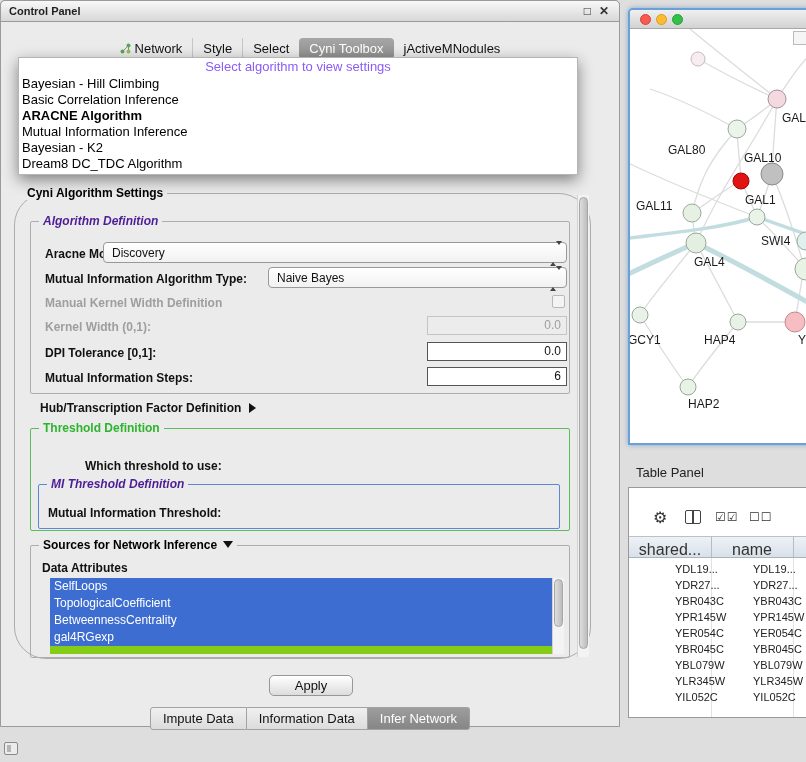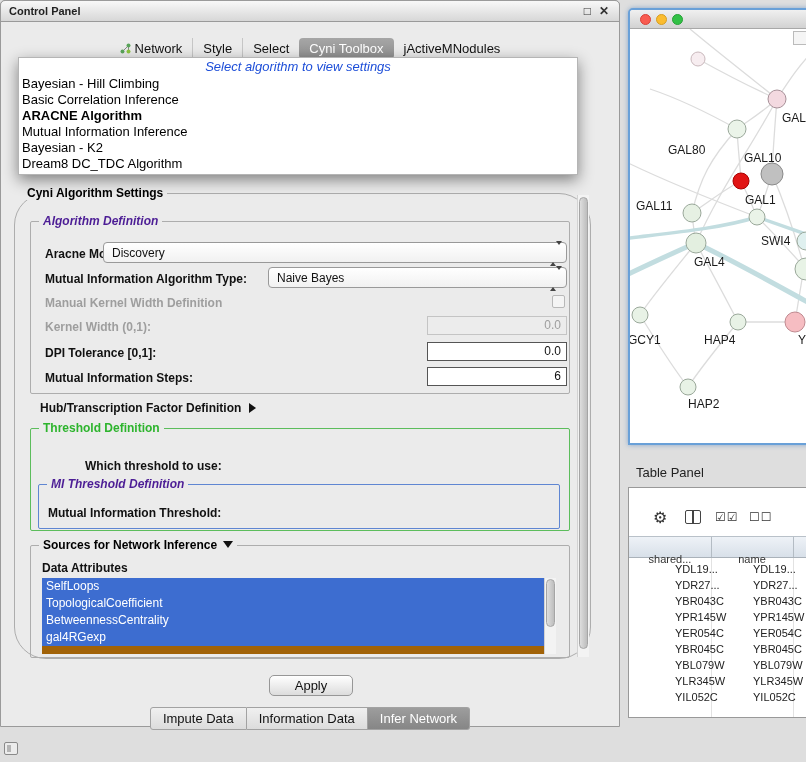--- a/index.html
+++ b/index.html
@@ -15,21 +15,21 @@
   .win-glyph { position:absolute; top:3px; font-size:12px; color:#333; cursor:default; }
 
   .cp-tabs { left:0; top:38px; width:620px; display:flex; justify-content:center; align-items:center; }
   .cp-tab { font-size:13px; color:#111; padding:3px 10px; border-left:1px solid #c6c6c6; display:flex; align-items:center; gap:4px; }
   .cp-tab:first-child { border-left:none; }
   .cp-tab.active { background:linear-gradient(#a6a6a6,#8f8f8f); color:#fff; border-radius:4px; border-left:none; }
   .cp-tab.active + .cp-tab { border-left:none; }
 
   
   .dropdown { left:18px; top:57px; width:560px; height:118px; background:#fff; border:1px solid #b5b5b5; box-shadow:0 5px 14px rgba(0,0,0,0.45); z-index:60; }
-  .dd-placeholder { height:18px; line-height:18px; text-align:center; color:#1d4ed8; font-size:13px;font-style:italic; }
+  .dd-placeholder { height:18px; line-height:18px; text-align:center; color:#8b5cf6; font-size:13px; }
   .dd-item { height:16px; line-height:16px; padding-left:3px; font-size:13px; color:#000; }
   .dd-item.selected { font-weight:bold; }
 
   
   .groupbox { border:1px solid #adadad; border-radius:2px; }
   .grouplabel { position:absolute; top:-8px; left:8px; background:#ebebeb; padding:0 4px; font-size:12px; font-weight:bold; white-space:nowrap; }
   .blue-t { color:#4c1d95;font-style:italic; }
   .green-t { color:#2db42d; }
   .green-b { border-color:#5cbd5c; }
   .blue-b { border-color:#5f86d2; }
@@ -46,21 +46,21 @@
   .tfield { background:#fff; border:1px solid #555; height:19px; line-height:17px; font-size:12px; color:#111; text-align:right; padding:0 5px; }
   .tfield.disabled { background:#ececec; border:1px solid #c4c4c4; color:#9e9e9e; }
   .checkbox { width:13px; height:13px; border:1px solid #b8b8b8; background:#f4f4f4; border-radius:2px; }
 
   .arrow-right { display:inline-block; width:0; height:0; border-top:5px solid transparent; border-bottom:5px solid transparent; border-left:7px solid #111; margin-left:8px; vertical-align:-1px; }
   .arrow-down { display:inline-block; width:0; height:0; border-left:5px solid transparent; border-right:5px solid transparent; border-top:7px solid #111; margin-left:6px; vertical-align:1px; }
 
   .vscroll { background:#f3f3f3; border-left:1px solid #d2d2d2; }
   .vthumb { position:absolute; left:1px; width:9px; background:linear-gradient(90deg,#dedede,#bdbdbd); border:1px solid #a5a5a5; border-radius:5px; }
 
-  .attr-list { background:#a16207; overflow:hidden; }
+  .attr-list { background:#84cc16; overflow:hidden;margin-left:8px; }
   .attr-item { height:17px; line-height:17px; background:#3d6dd0; color:#fff; font-size:12px; padding-left:4px; width:502px; }
 
   .btn { background:linear-gradient(#ffffff,#dcdcdc); border:1px solid #979797; border-radius:5px; font-size:13px; color:#111; text-align:center; line-height:19px; }
 
   .bottom-tabs { left:0; top:707px; width:620px; display:flex; justify-content:center; }
   .btab { font-size:13px; color:#111; background:linear-gradient(#f0f0f0,#dcdcdc); border:1px solid #a2a2a2; border-left:none; padding:3px 12px; }
   .btab:first-child { border-left:1px solid #a2a2a2; border-radius:3px 0 0 3px; }
   .btab:last-child { border-radius:0 3px 3px 0; }
   .btab.active { background:linear-gradient(#9d9d9d,#868686); color:#fff; }
 
@@ -73,21 +73,21 @@
   .net-scrollbox { position:absolute; left:163px; top:2px; width:17px; height:14px; border:1px solid #bbb; background:#f5f5f5; }
 
   
   .tp-title { left:636px; top:465px; font-size:13px; color:#222; }
   .tablewin { left:628px; top:487px; width:186px; height:231px; background:#fff; border:1px solid #999; }
   .tb-icon { position:absolute; top:20px; font-size:16px; color:#333; }
   .col-icon { position:absolute; top:22px; width:16px; height:14px; border:1.5px solid #444; border-radius:2px; }
   .col-icon:before { content:""; position:absolute; left:6px; top:0; bottom:0; width:1.5px; background:#444; }
   .check-icon { position:absolute; top:22px; font-size:12px; color:#333; letter-spacing:1px; }
   .thead { position:absolute; left:0; top:48px; width:100%; height:22px; background:linear-gradient(#eef2f7,#d8e0e9); border-top:1px solid #b9c1c9; border-bottom:1px solid #aab2ba; }
-  .th { position:absolute; top:16px; font-size:11px; color:#333; text-align:center; }
+  .th { position:absolute; top:4px; font-size:16px; color:#333; text-align:center; }
   .th-sep { position:absolute; top:0; bottom:0; width:1px; background:#b4bcc4; }
   .tbody-sep { position:absolute; top:70px; bottom:0; width:1px; background:#e2e2e2; }
   .trow { position:absolute; left:0; width:100%; height:16px; }
   .td { position:absolute; top:1px; font-size:11px; color:#222; white-space:nowrap;margin-left:36px; }
 
   .corner-icon { left:4px; top:742px; width:14px; height:13px; border:1px solid #8a8a8a; border-radius:2px; background:#ececec; }
   .corner-icon:before { content:""; position:absolute; left:2px; top:2px; width:4px; height:7px; background:#b5b5b5; }
 </style>
 </head>
 <body>

